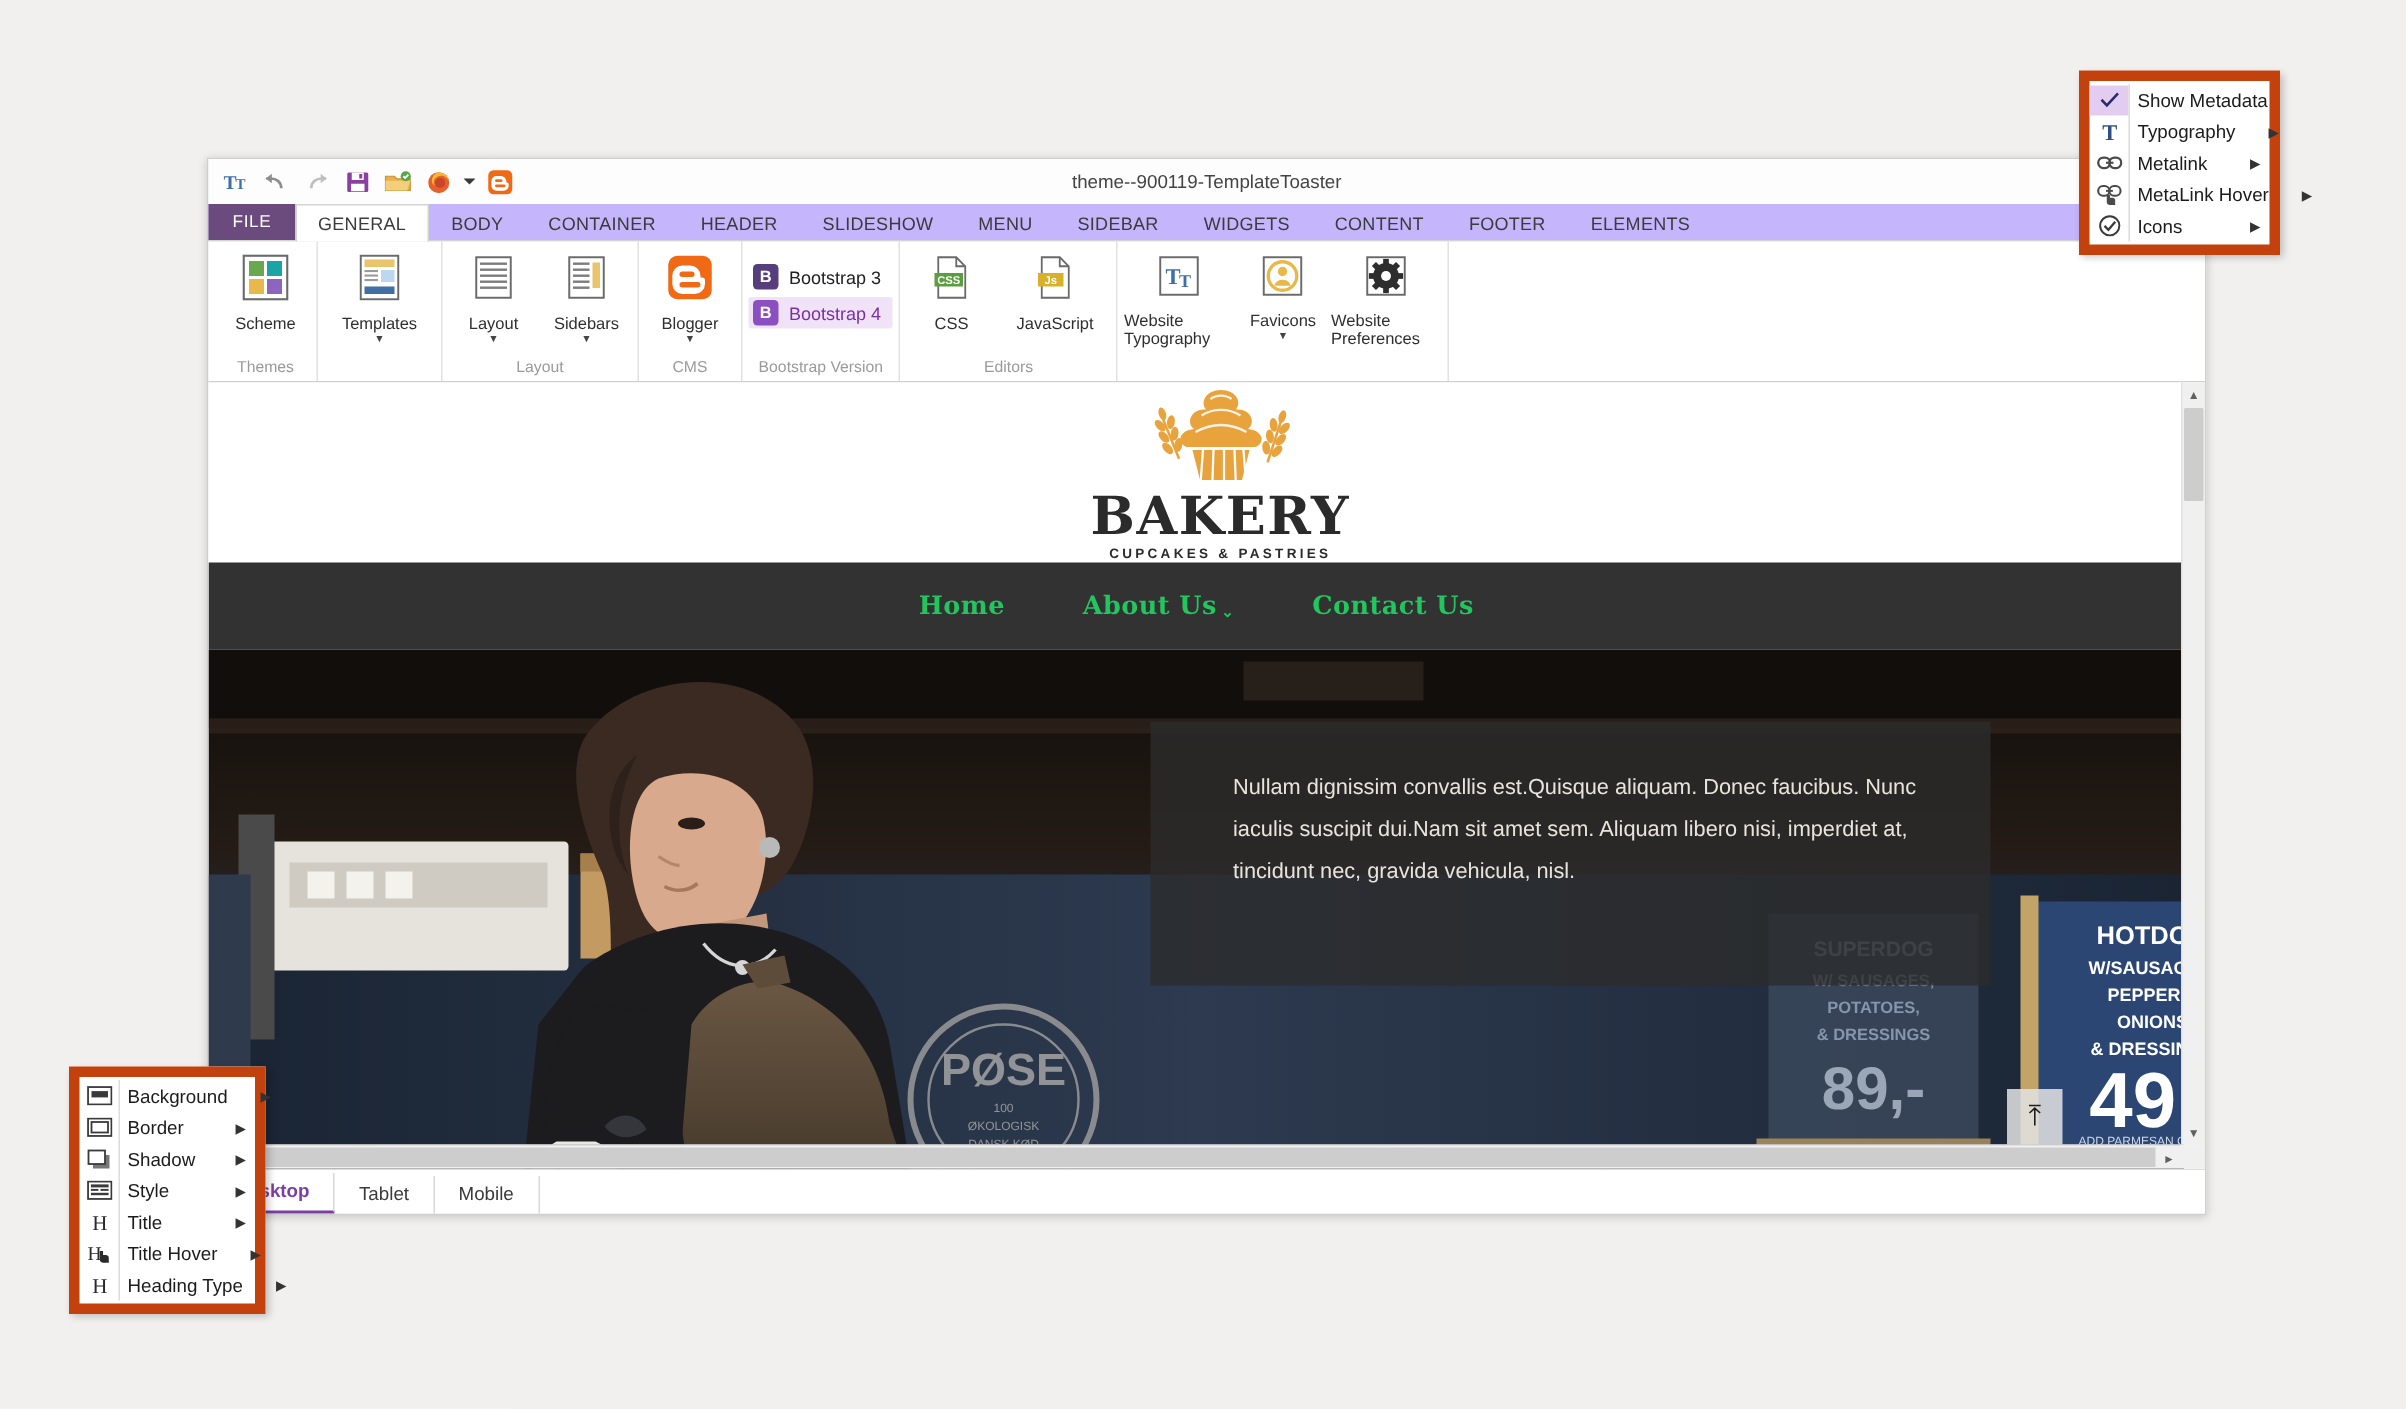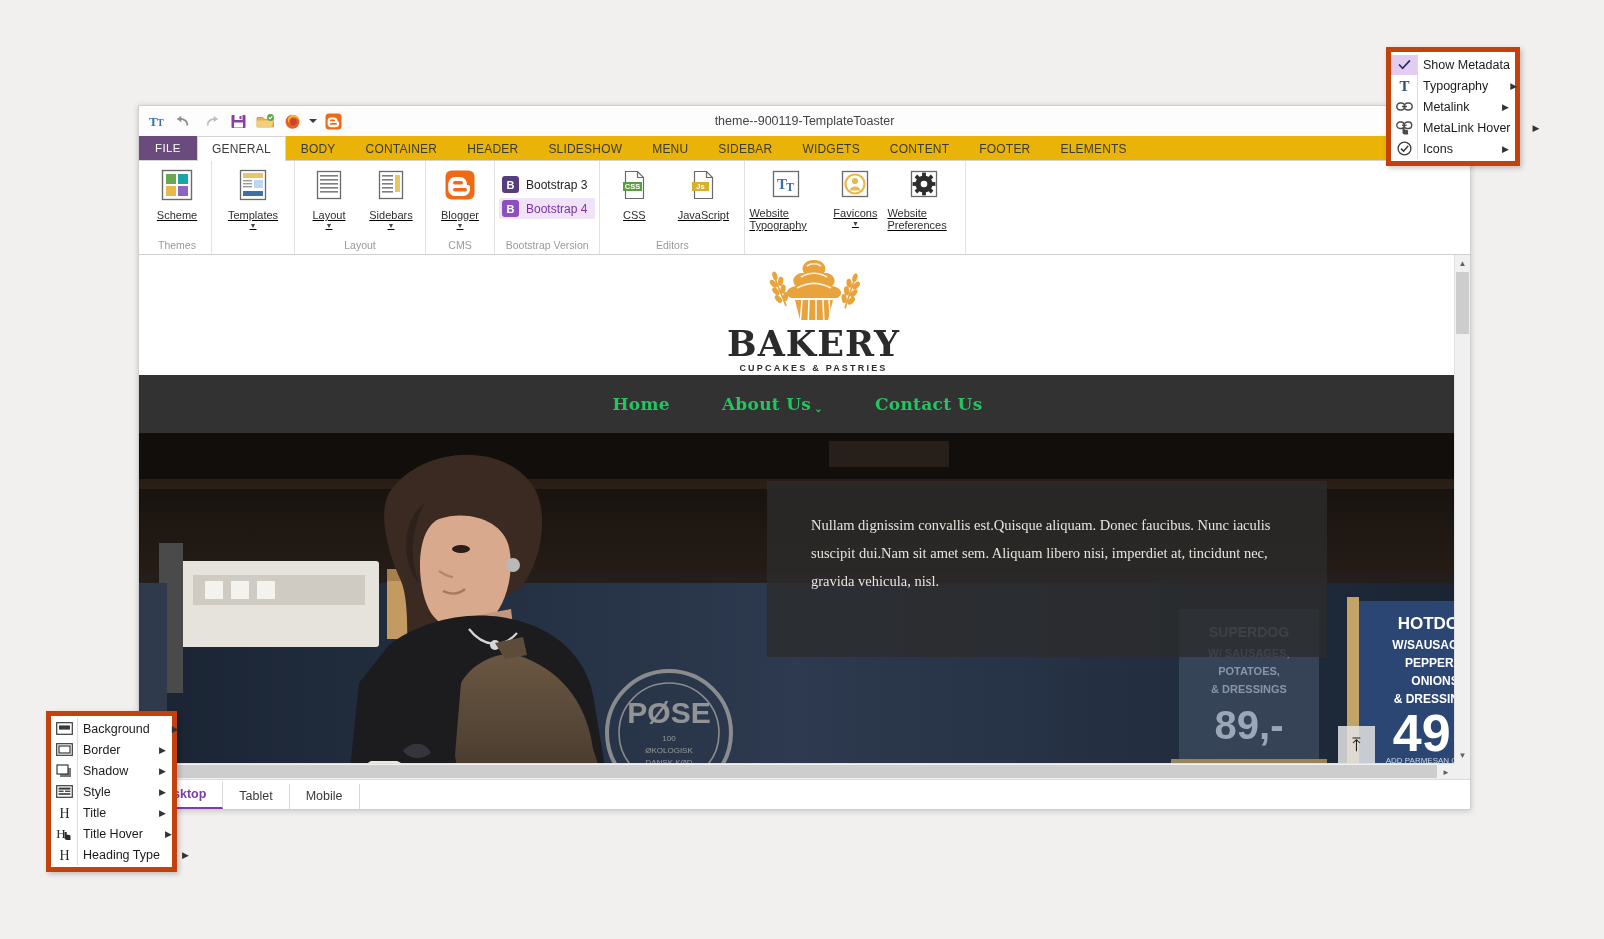--- a/index.html
+++ b/index.html
@@ -38,21 +38,21 @@
   .win-title {
     position: absolute; left: 0; right: 0; text-align: center;
     font-size: 12.5px; color: #444; pointer-events: none;
   }
 
   
   .ribbon-tabs {
     height: 25px;
     display: flex; align-items: stretch;
     border-bottom: 1px solid #d4d4d4;
-    background: #eab308;
+    background: #c4b5fd;
   }
   .tab-file {
     background: #6b4a7e; color: #fff;
     font-size: 11.5px; letter-spacing: .4px;
     display: flex; align-items: center; justify-content: center;
     width: 58px;
   }
   .rtab {
     display: flex; align-items: center; justify-content: center;
     padding: 0 14px;
@@ -81,21 +81,21 @@
     padding: 0 4px 0 4px;
   }
   .rgroup-items { flex: 1; display: flex; align-items: flex-start; padding-top: 5px; gap: 2px; }
   .rgroup-label {
     text-align: center; font-size: 10.5px; color: #9a9a9a;
     padding-bottom: 3px;
   }
   .ritem {
     width: 60px;
     display: flex; flex-direction: column; align-items: center;
-    cursor: default; padding: 2px 0 0 0; border-radius: 2px; text-decoration: underline;
+    cursor: default; padding: 2px 0 0 0; border-radius: 2px;
   }
   .ritem .lbl { font-size: 11px; color: #2f2f2f; text-align: left; line-height: 12px; margin-top: 3px; }
   .ritem .caret { font-size: 7px; color: #444; line-height: 7px; margin-top: 1px; }
   .ritem.wide { width: 74px; }
 
   
   .bs-list { display: flex; flex-direction: column; gap: 3px; padding-top: 8px; }
   .bs-row {
     display: flex; align-items: center; gap: 7px;
     padding: 2px 8px 2px 3px; font-size: 12px; color: #222;
@@ -156,22 +156,22 @@
     width: 560px; padding: 30px 40px 40px 40px;
     background: rgba(44,44,44,.80);
     color: #f4f1ec;
   }
   .hero-title {
     font-family: "DejaVu Serif", serif;
     font-weight: bold; font-size: 31px; line-height: 36px;
     margin: 0 0 16px 0; color: #fffdf8;
   }
   .hero-text {
-    font-family: Liberation Serif, serif;
-    font-size: 14.5px; line-height: 28px; margin: 0 0 22px 4px;
+    font-family: Liberation Sans, sans-serif;
+    font-size: 14.5px; line-height: 28px; margin: 0 0 22px 15px;
     color: #e8e4dd;
   }
   .hero-btn {
     display: inline-block;
     border: 2px solid #fff; color: #fff;
     font-family: "DejaVu Serif", serif; font-size: 16px;
     padding: 13px 24px; background: transparent; cursor: default;
   }
   .scroll-top {
     position: absolute; right: 81px; bottom: 16px;
@@ -227,21 +227,21 @@
   }
   .dev-tab.active {
     color: #7a3fa0; font-weight: bold;
     border-bottom: 2px solid #7a3fa0;
   }
 
   
   .ctx {
     position: absolute;
     background: #fff;
-    border: 5px solid #c2410c;
+    border: 7px solid #c2410c;
     box-shadow: 2px 2px 5px rgba(0,0,0,.22);
     padding: 2px 0;
     z-index: 50;
   }
   .ctx-item {
     display: flex; align-items: center;
     height: 21px; padding-right: 6px;
     font-size: 12.5px; color: #1b1b1b; cursor: default;
     white-space: nowrap;
   }

